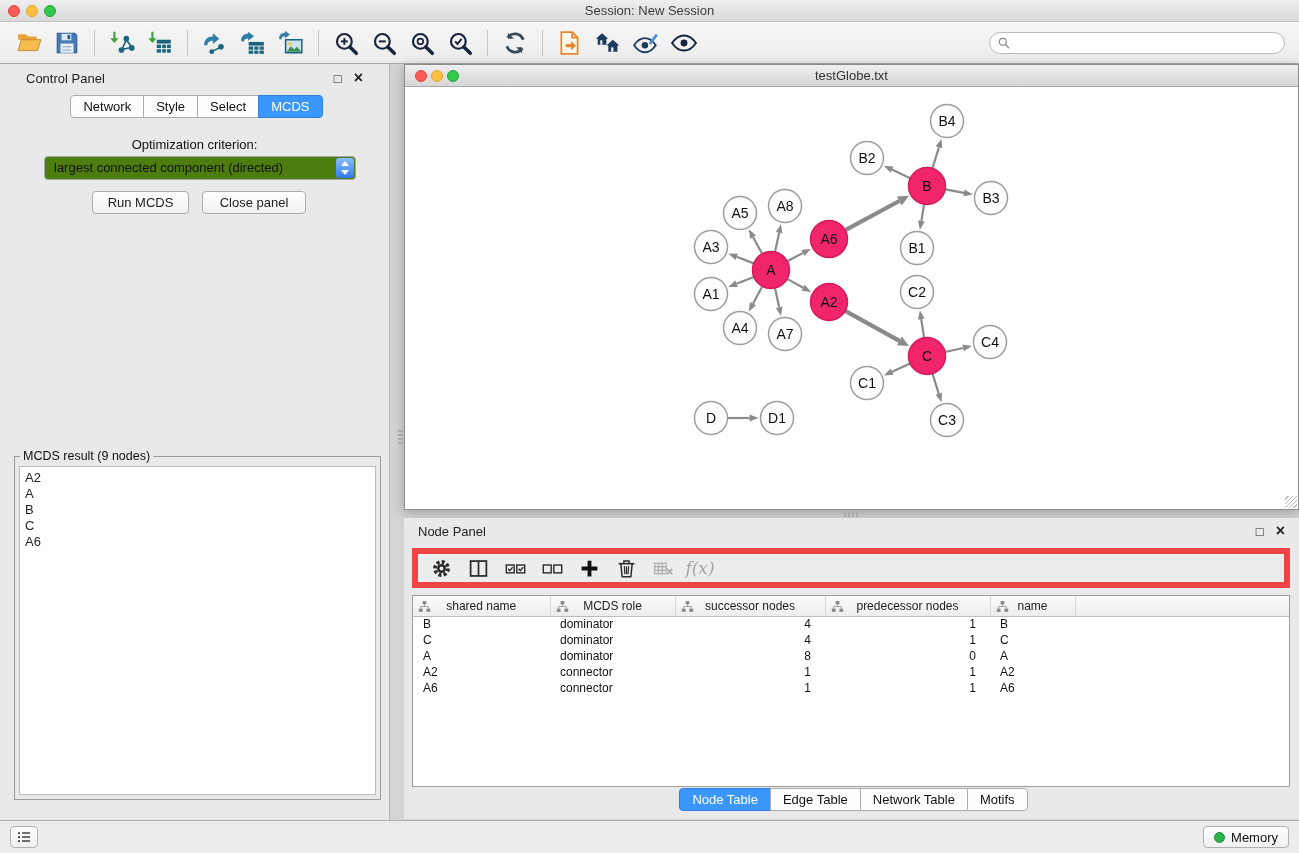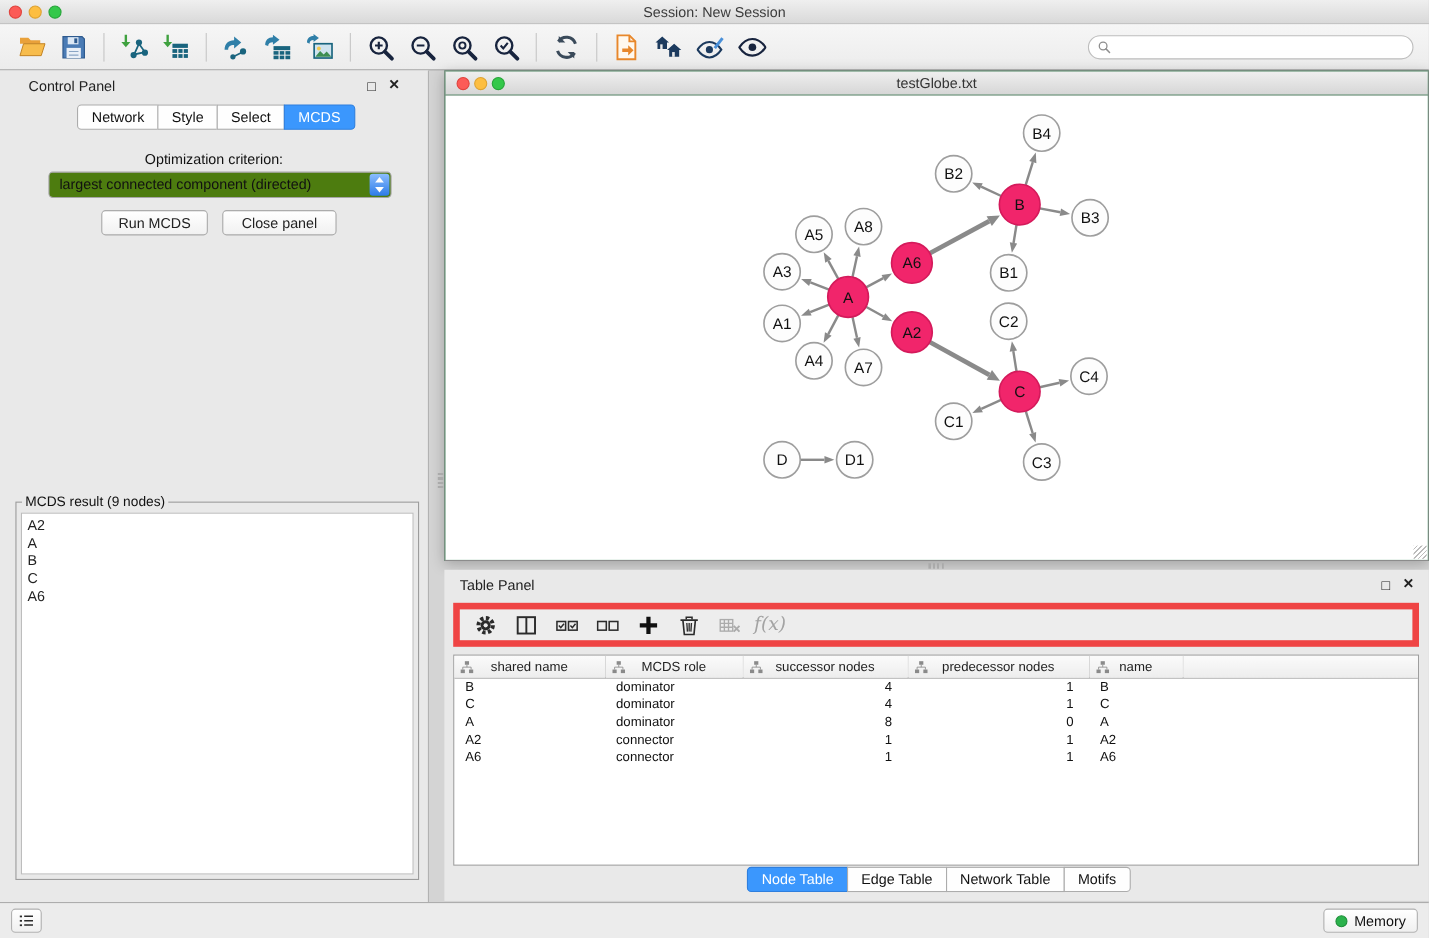--- a/index.html
+++ b/index.html
@@ -56,21 +56,21 @@
     border:1px solid #ACACAC; border-radius:4px; font-size:13px; display:flex; align-items:center; justify-content:center; }
   .cp-btn.run { left:92px; width:97px; }
   .cp-btn.closep { left:202px; width:104px; }
   .mcds-fieldset { position:absolute; left:14px; top:392px; width:367px; height:344px; border:1px solid #9C9C9C; }
   .mcds-legend { position:absolute; top:-8px; left:5px; background:#E9E9E9; padding:0 3px; font-size:12.5px; color:#111; }
   .result-box { position:absolute; left:4px; right:4px; top:9px; bottom:4px; background:#fff;
     border:1px solid #BDBDBD; font-size:13px; padding:3px 5px; overflow:hidden; }
   .result-item { height:16px; line-height:16px; }
 
   
-  .net-window { position:absolute; left:404px; top:64px; width:895px; height:446px; background:#15803d;
+  .net-window { position:absolute; left:404px; top:64px; width:895px; height:446px; background:#000000;
     border:1px solid #8C8C8C; box-shadow:0 3px 12px rgba(0,0,0,.25); }
   .net-titlebar { position:relative; height:22px; background:linear-gradient(#EFEFEF,#D6D6D6);
     border-bottom:1px solid #ABABAB; display:flex; align-items:center; justify-content:center; font-size:13px; color:#333; }
   .net-lights { position:absolute; left:10px; top:5px; display:flex; gap:4px; }
   .net-canvas { position:relative; width:893px; height:422px; background:#fff; }
   #network-svg { display:block; width:893px; height:422px; }
   #network-svg text { font-family:"Liberation Sans",sans-serif; font-size:14px; fill:#111; }
   .grip { position:absolute; right:1px; bottom:1px; width:12px; height:12px;
     background:repeating-linear-gradient(135deg, transparent 0 2px, #BBB 2px 3px); }
   .h-split { position:absolute; left:844px; top:512px; width:14px; height:5px;
@@ -594,21 +594,21 @@
       </svg>
     <div class="grip"></div>
   </div>
 </div>
 
 <div class="h-split"></div>
 <div class="v-split"></div>
 
 <div class="table-panel">
   <div class="tp-header">
-    <span>Table Panel</span>
+    <span>Node Panel</span>
     <span class="winbtns">
       <span class="wb">□</span>
       <span class="wb close">×</span>
     </span>
   </div>
   <div class="tp-toolbar">
       <div class="tp-btn">
         <svg>
           <use href="#ic-gear"></use>
         </svg>

